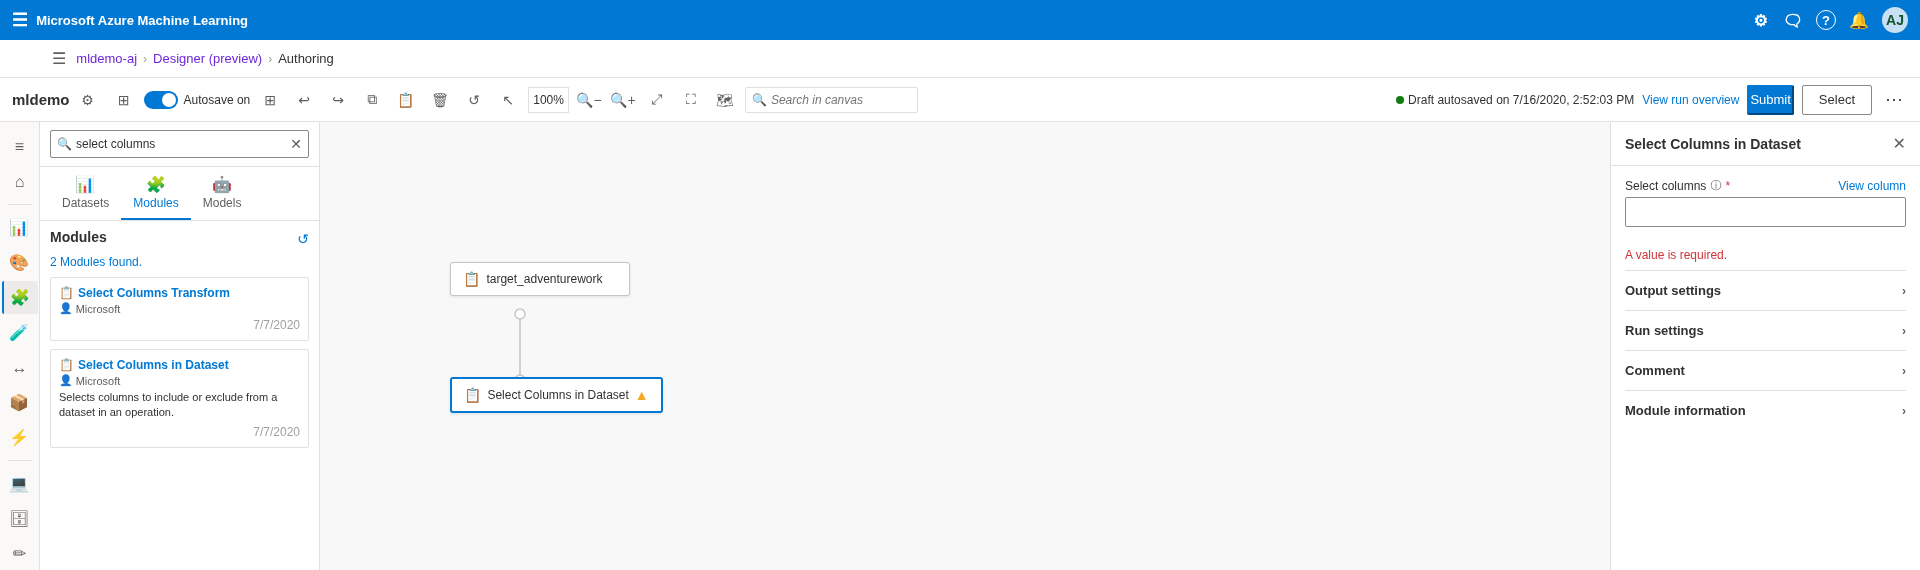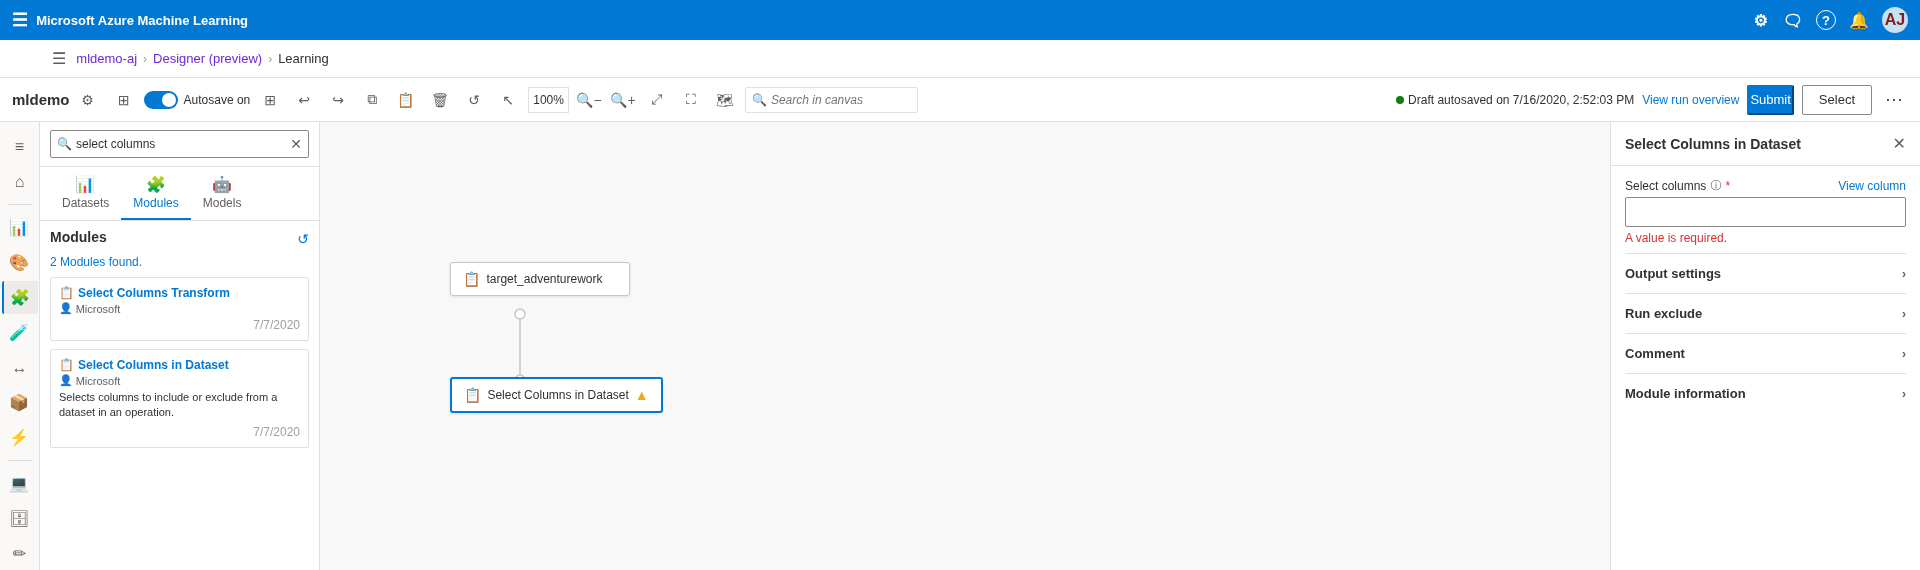--- a/index.html
+++ b/index.html
@@ -14,21 +14,21 @@
       padding: 0 12px;
       color: white;
       font-size: 13px;
       font-weight: 600;
       justify-content: space-between;
     }
     #topbar-left { display: flex; align-items: center; gap: 8px; }
     #topbar-right { display: flex; align-items: center; gap: 14px; }
     #topbar-logo { font-size: 13px; font-weight: 700; }
     .topbar-icon { width: 18px; height: 18px; cursor: pointer; display: flex; align-items: center; justify-content: center; color: white; font-size: 16px; }
-    #avatar-circle { width: 26px; height: 26px; border-radius: 50%; background: #c7e0f4; color: #7f1d1d; display: flex; align-items: center; justify-content: center; font-size: 16px; font-weight: bold; }
+    #avatar-circle { width: 26px; height: 26px; border-radius: 50%; background: #c7e0f4; color: #14532d; display: flex; align-items: center; justify-content: center; font-size: 14px; font-weight: bold; }
 
     
     #breadcrumb-bar {
       height: 38px;
       background: white;
       border-bottom: 1px solid #e0e0e0;
       display: flex;
       align-items: center;
       padding: 0 12px 0 52px;
       gap: 6px;
@@ -273,21 +273,21 @@
     <div id="avatar-circle">AJ</div>
   </div>
 </div>
 
 <div id="breadcrumb-bar">
   <span style="margin-right:4px;font-size:16px;cursor:pointer;color:#605e5c;">☰</span>
   <a class="breadcrumb-link">mldemo-aj</a>
   <span class="breadcrumb-sep">›</span>
   <a class="breadcrumb-link">Designer (preview)</a>
   <span class="breadcrumb-sep">›</span>
-  <span class="breadcrumb-current">Learning</span>
+  <span class="breadcrumb-current">Authoring</span>
 </div>
 
 <div id="toolbar">
   <span id="pipeline-name">mldemo</span>
   <button class="toolbar-icon-btn" title="Settings">⚙</button>
 
   <div style="flex:1;display:flex;align-items:center;gap:6px;margin-left:8px;">
     <button class="toolbar-icon-btn" title="Select">⊞</button>
     <div id="autosave-toggle">
       <div class="toggle-switch">
@@ -431,32 +431,32 @@
     <div id="right-panel-body">
 
       <div style="margin-bottom:8px;">
         <div class="panel-field-label">
           <span>Select columns</span>
           <span class="info-icon">ⓘ</span>
           <span style="color:#d13438;">*</span>
           <span class="panel-edit-link">View column</span>
         </div>
         <input type="text" class="panel-text-input" value="" style="">
-        <div class="panel-field-required" style="color:#d13438;font-size:12px;margin-top:4px;">A value is required.</div>
+        <div class="panel-field-required" style="color:#d13438;font-size:12px;margin-top:21px;">A value is required.</div>
       </div>
 
       <div class="panel-accordion">
         <div class="panel-accordion-header">
           <span>Output settings</span>
           <span class="panel-accordion-chevron">›</span>
         </div>
       </div>
       <div class="panel-accordion">
         <div class="panel-accordion-header">
-          <span>Run exclude</span>
+          <span>Run settings</span>
           <span class="panel-accordion-chevron">›</span>
         </div>
       </div>
       <div class="panel-accordion">
         <div class="panel-accordion-header">
           <span>Comment</span>
           <span class="panel-accordion-chevron">›</span>
         </div>
       </div>
       <div class="panel-accordion">

